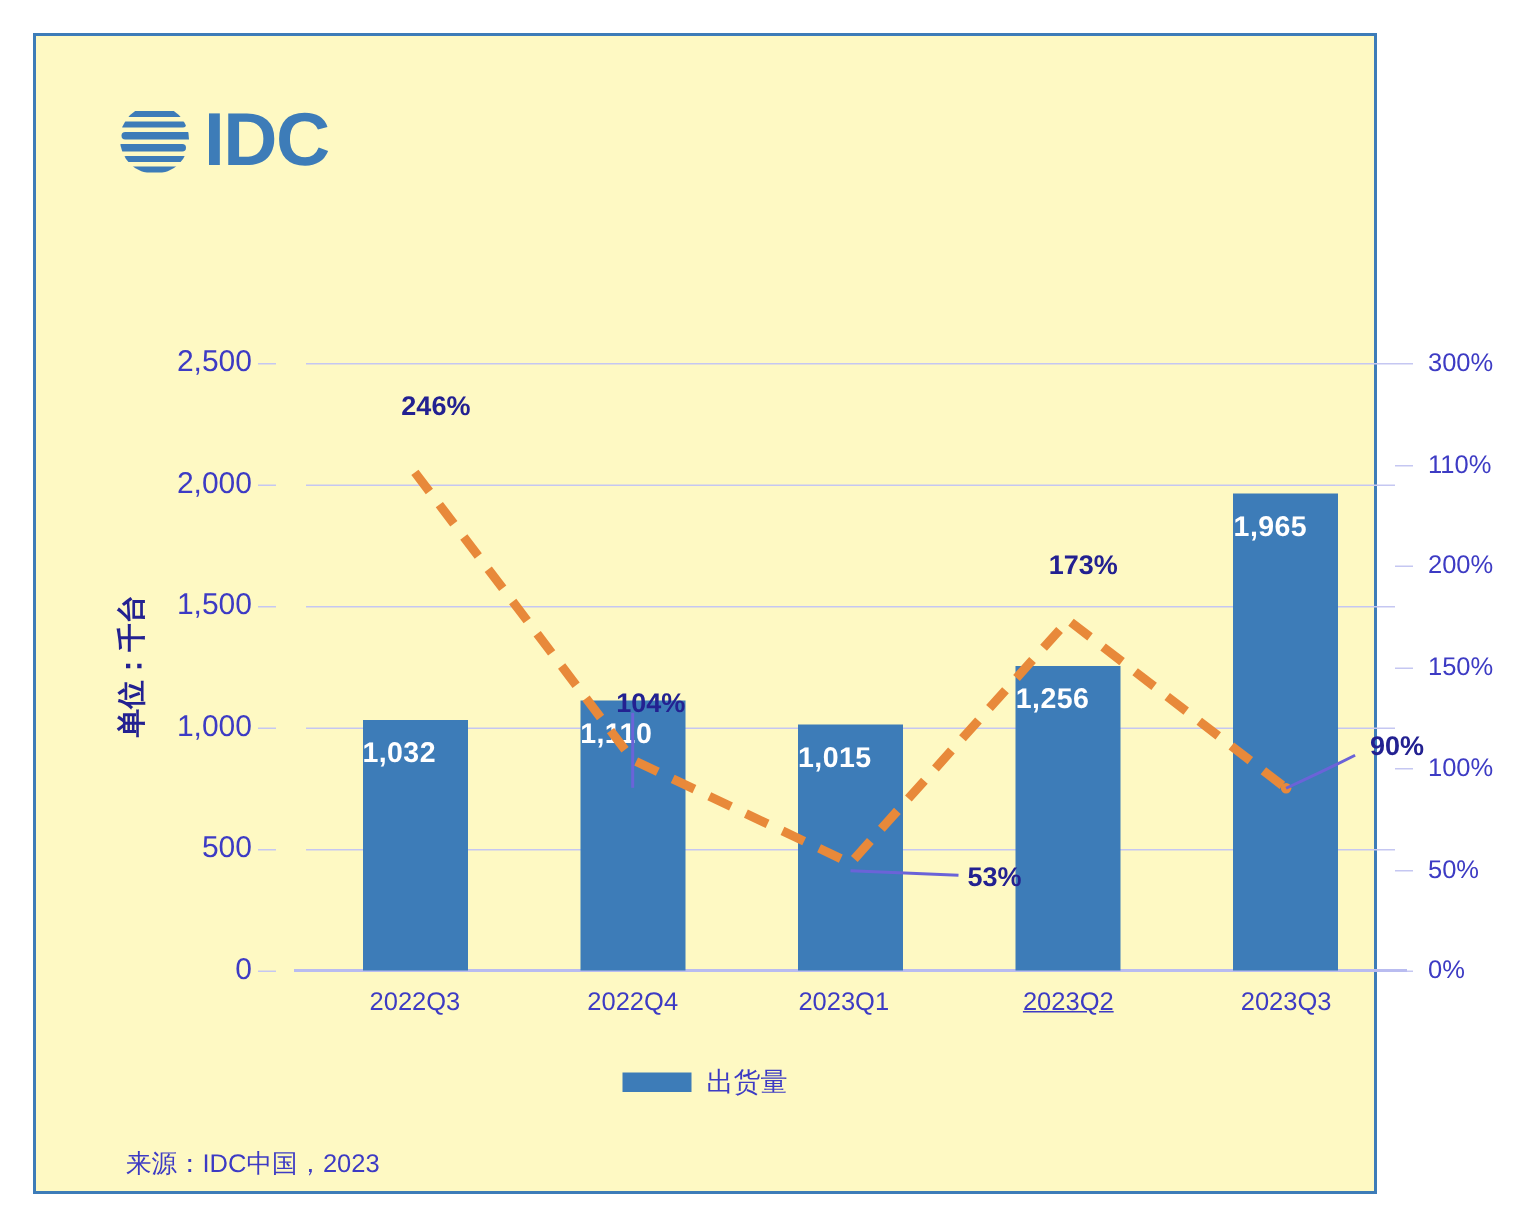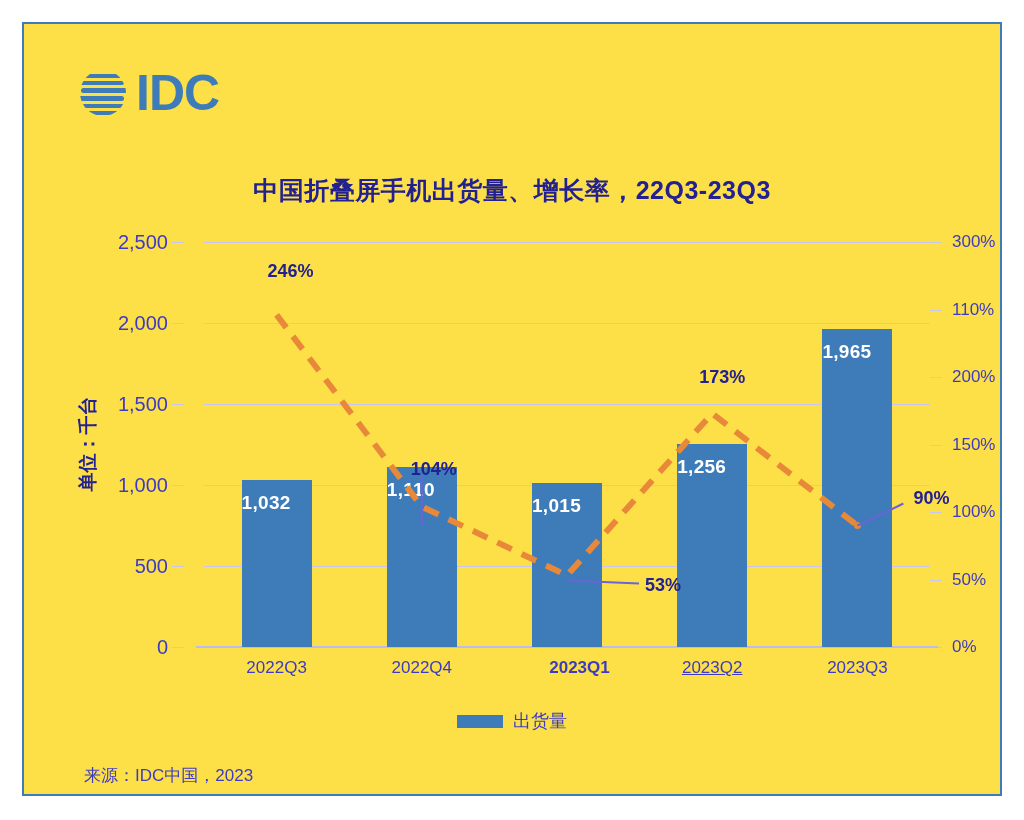--- a/index.html
+++ b/index.html
@@ -4,22 +4,22 @@
 <style>
   html,body{margin:0;padding:0;}
   body{
     width:1024px;height:820px;background:#ffffff;
     font-family:"Liberation Sans","DejaVu Sans",sans-serif;
     -webkit-font-smoothing:antialiased;
   }
   #page{position:relative;width:1024px;height:820px;overflow:hidden;background:#fff;}
 
   .card{
-    position:absolute;left:22px;top:22px;width:980px;height:774px;
-    background:#fde047;border:2px solid #3d7cb8;box-sizing:border-box;
+    position:absolute;left:22px;top:22px;width:896px;height:774px;
+    background:#fef9c3;border:2px solid #3d7cb8;box-sizing:border-box;
   }
 
   
   .logo{position:absolute;left:52px;top:42px;display:flex;align-items:center;}
   .logo-mark{width:54px;height:54px;position:relative;margin-right:6px;}
   .logo-text{
     font-size:50px;font-weight:bold;color:#3d7cb8;letter-spacing:-1px;
     line-height:54px;font-family:"Liberation Sans",sans-serif;
   }
 
@@ -113,21 +113,20 @@
             <rect x="5" y="22" width="48" height="5" rx="2.5"></rect>
             <rect x="2" y="30" width="46" height="5" rx="2.5"></rect>
             <rect x="6" y="38" width="44" height="4" rx="2"></rect>
             <rect x="11" y="45" width="34" height="4" rx="2"></rect>
           </g>
         </svg>
       </span>
       <span class="logo-text">IDC</span>
     </div>
 
-    <div class="chart-title">中国折叠屏手机出货量、增长率，22Q3-23Q3</div>
 
     <div class="axis-title-left">单位：千台</div>
 
     <div class="y-left-labels">
       <span class="lbl" style="top:405px">0</span>
       <span class="dash" style="top:405px"></span>
       <span class="lbl" style="top:324px">500</span>
       <span class="dash" style="top:324px"></span>
       <span class="lbl" style="top:243px">1,000</span>
       <span class="dash" style="top:243px"></span>
@@ -192,21 +191,21 @@
           <span class="pct-label" style="left: 229.8px; top: 226.6px;">104%</span>
           <span class="pct-label" style="left: 459px; top: 343.45px;">53%</span>
           <span class="pct-label" style="left: 518.2px; top: 135.45px;">173%</span>
           <span class="pct-label" style="left: 727.4px; top: 255.5px;">90%</span>
         </div>
     </div>
 
     <div class="x-labels" id="xlabels">
         <span class="xl" style="left: 0.0999999px;">2022Q3</span>
         <span class="xl" style="left: 145.3px;">2022Q4</span>
-        <span class="xl" style="left: 303px; font-weight: bold;">2023Q1</span>
+        <span class="xl" style="left: 286px;">2023Q1</span>
         <span class="xl" style="left: 435.7px; text-decoration: underline;">2023Q2</span>
         <span class="xl" style="left: 580.9px;">2023Q3</span>
       </div>
 
     <div class="legend">
       <div class="legend-item">
         <span class="legend-swatch-bar"></span>
         <span class="legend-text">出货量</span>
       </div>
     </div>

